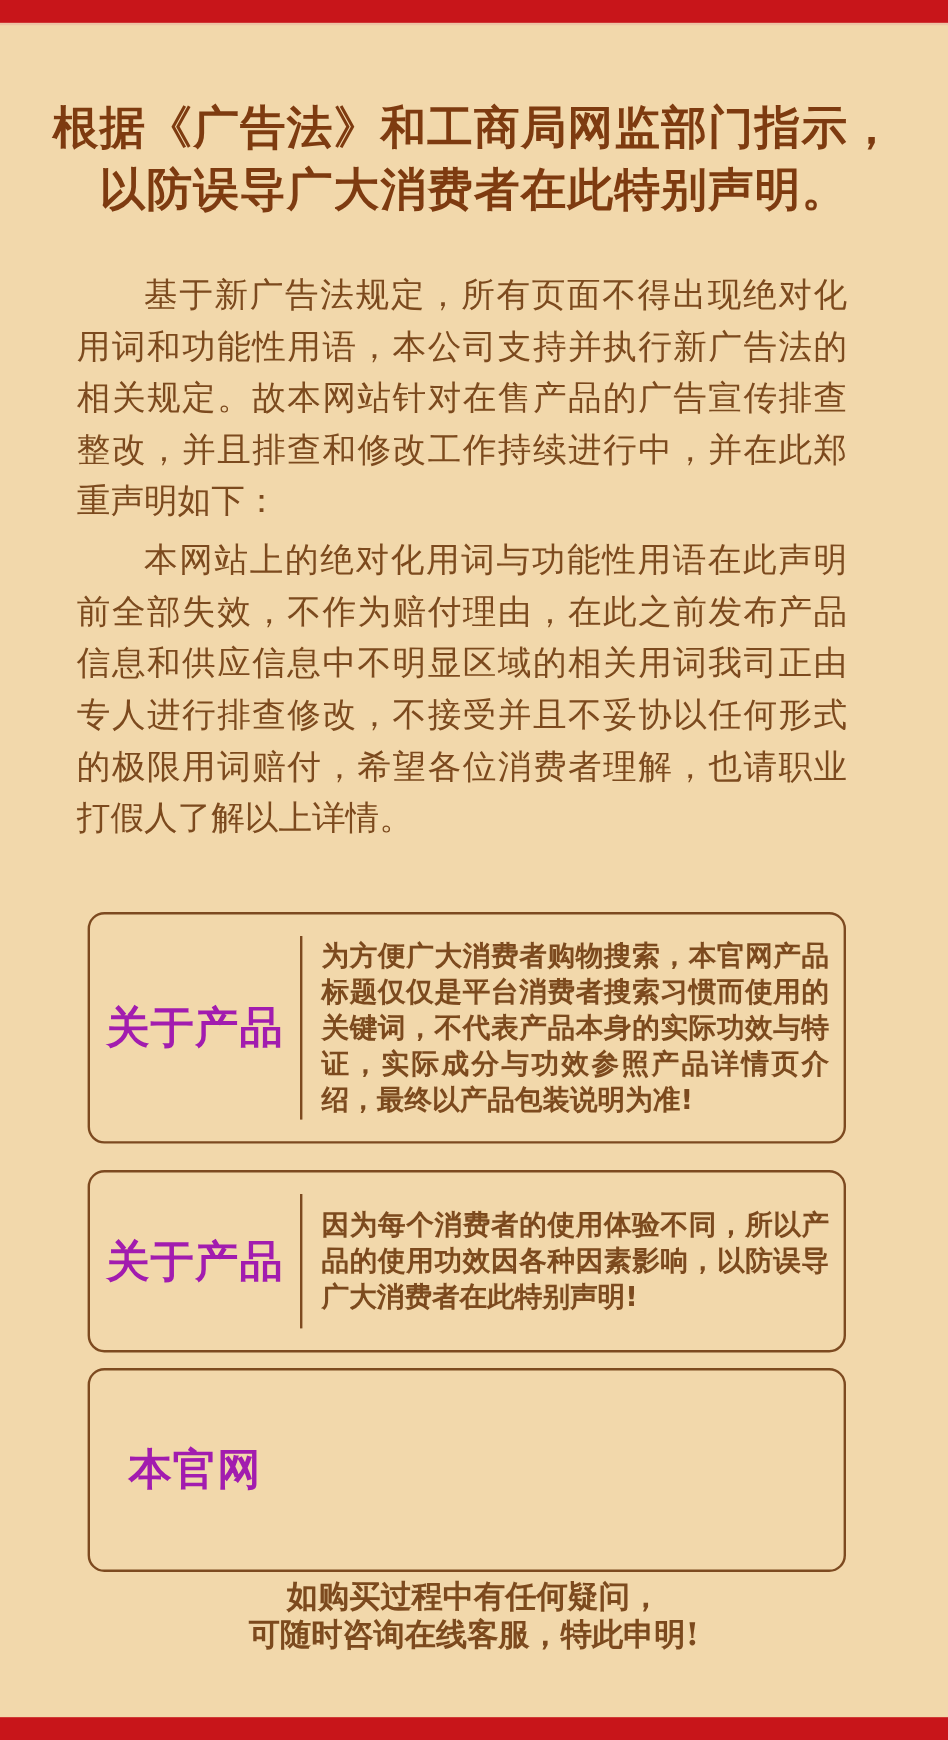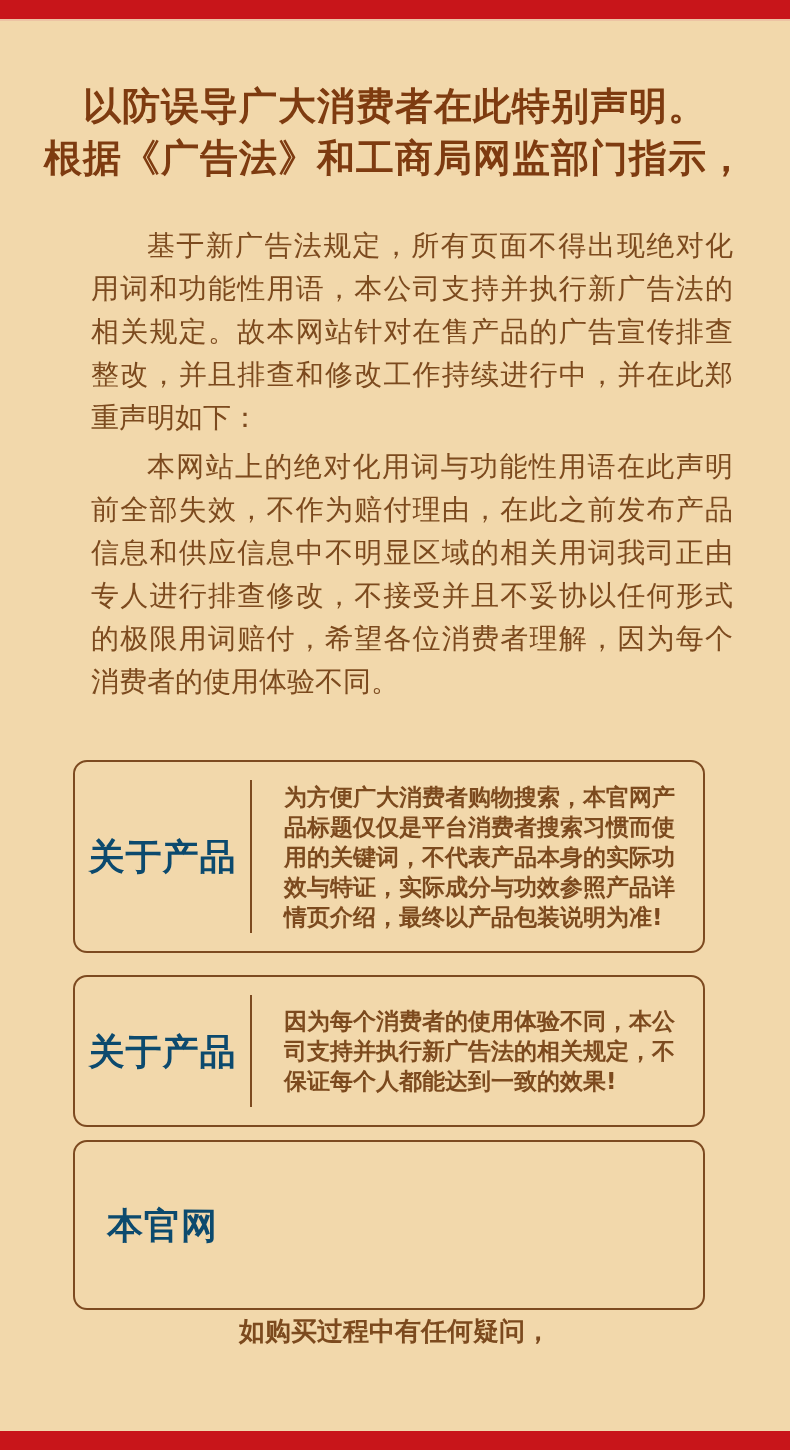--- a/index.html
+++ b/index.html
@@ -34,21 +34,21 @@
     font-size: 38px;
     font-weight: bold;
     line-height: 52px;
     color: #7e3b10;
     letter-spacing: 1px;
   }
   .title span { display: block; }
 
   .para {
     position: absolute;
-    left: 91px;
+    left: 64px;
     width: 642px;
     margin: 0;
     font-size: 28px;
     line-height: 43px;
     color: #7c4a1e;
     text-align: justify;
     text-indent: 2em;
     text-justify: inter-ideograph;
   }
   .para.p1 { top: 224px; }
@@ -71,33 +71,33 @@
   .box-label {
     width: 175px;
     flex: 0 0 175px;
     display: flex;
     flex-direction: column;
     justify-content: center;
     align-items: center;
     font-size: 36px;
     font-weight: bold;
     line-height: 55px;
-    color: #0c4a6e;
+    color: #a21caf;
     letter-spacing: 1px;
   }
   .box-body {
     flex: 1;
     border-left: 2px solid #7d4a20;
     margin: 18px 0;
     padding: 0 12px 0 16px;
     display: flex;
     align-items: center;
   }
   .box-text {
-    margin: 16px;
+    margin: 0;
     font-family: "DejaVu Sans", sans-serif;
     font-weight: bold;
     font-size: 23px;
     line-height: 30px;
     color: #7c4a1e;
     text-align: justify;
   }
 
   .footer {
     position: absolute;
@@ -111,48 +111,49 @@
     color: #7c4a1e;
   }
   .footer span { display: block; }
 </style>
 </head>
 <body>
 
 <div class="bar top"></div>
 
 <h1 class="title">
+  <span>根据《广告法》和工商局网监部门指示，</span>
   <span>以防误导广大消费者在此特别声明。</span>
-  <span>根据《广告法》和工商局网监部门指示，</span>
 </h1>
 
 <p class="para p1">基于新广告法规定，所有页面不得出现绝对化用词和功能性用语，本公司支持并执行新广告法的相关规定。故本网站针对在售产品的广告宣传排查整改，并且排查和修改工作持续进行中，并在此郑重声明如下：</p>
-<p class="para p2">本网站上的绝对化用词与功能性用语在此声明前全部失效，不作为赔付理由，在此之前发布产品信息和供应信息中不明显区域的相关用词我司正由专人进行排查修改，不接受并且不妥协以任何形式的极限用词赔付，希望各位消费者理解，因为每个消费者的使用体验不同。</p>
+<p class="para p2">本网站上的绝对化用词与功能性用语在此声明前全部失效，不作为赔付理由，在此之前发布产品信息和供应信息中不明显区域的相关用词我司正由专人进行排查修改，不接受并且不妥协以任何形式的极限用词赔付，希望各位消费者理解，也请职业打假人了解以上详情。</p>
 
 <section class="box b1">
   <div class="box-label">
     <span>关于产品</span>
   </div>
   <div class="box-body">
     <p class="box-text">为方便广大消费者购物搜索，本官网产品标题仅仅是平台消费者搜索习惯而使用的关键词，不代表产品本身的实际功效与特证，实际成分与功效参照产品详情页介绍，最终以产品包装说明为准!</p>
   </div>
 </section>
 
 <section class="box b2">
   <div class="box-label">
     <span>关于产品</span>
   </div>
   <div class="box-body">
-    <p class="box-text">因为每个消费者的使用体验不同，本公司支持并执行新广告法的相关规定，不保证每个人都能达到一致的效果!</p>
+    <p class="box-text">因为每个消费者的使用体验不同，所以产品的使用功效因各种因素影响，以防误导广大消费者在此特别声明!</p>
   </div>
 </section>
 
 <section class="box b3">
   <div class="box-label">
     <span>本官网</span>
   </div>
 </section>
 
 <div class="footer">
   <span>如购买过程中有任何疑问，</span>
+  <span>可随时咨询在线客服，特此申明!</span>
 </div>
 
 <div class="bar bottom"></div>
 
 </body></html>

